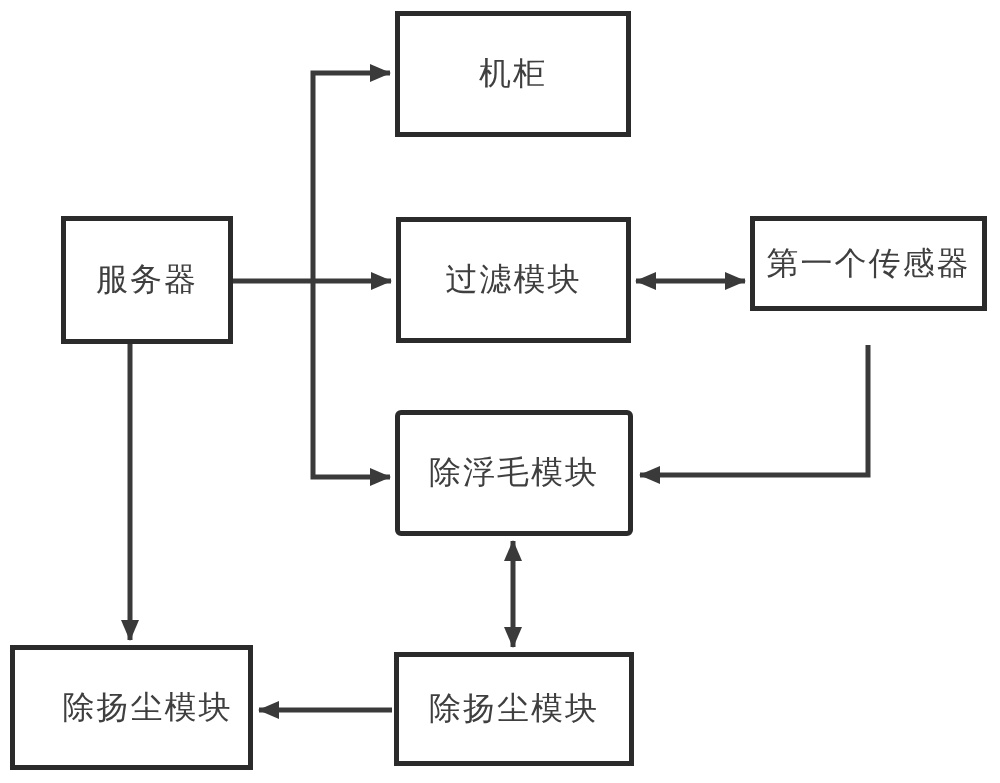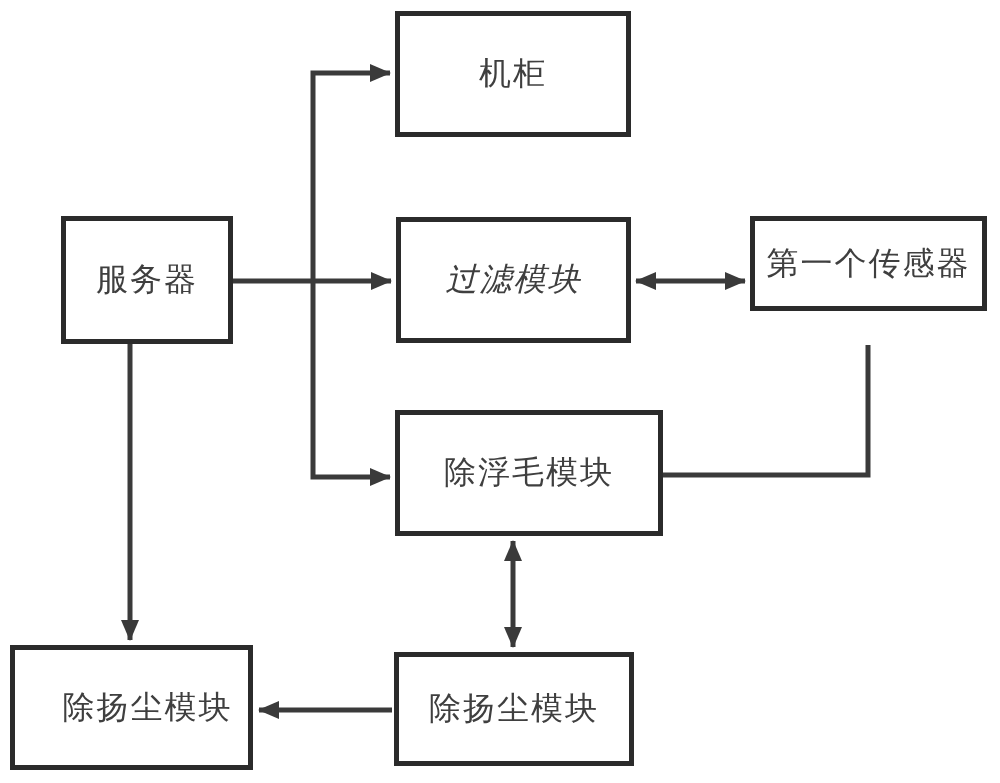--- a/index.html
+++ b/index.html
@@ -70,29 +70,29 @@
   </svg>
 
   <div class="node" style="left:395px; top:11px; width:236px; height:126px;">
     <span class="node-label">机柜</span>
   </div>
 
   <div class="node" style="left:29px; top:216px; width:172px; height:128px;margin-left:32px;">
     <span class="node-label">服务器</span>
   </div>
 
-  <div class="node" style="left:396px; top:217px; width:235px; height:126px;font-style:italic;">
+  <div class="node" style="left:396px; top:217px; width:235px; height:126px;">
     <span class="node-label">过滤模块</span>
   </div>
 
   <div class="node" style="left:750px; top:216px; width:237px; height:95px;">
     <span class="node-label">第一个传感器</span>
   </div>
 
-  <div class="node" style="left:395px; top:410px; width:268px; height:126px;">
+  <div class="node" style="left:395px; top:410px; width:238px; height:126px;border-radius:6px;">
     <span class="node-label">除浮毛模块</span>
   </div>
 
   <div class="node" style="left:394px; top:652px; width:240px; height:114px;">
     <span class="node-label">除扬尘模块</span>
   </div>
 
   <div class="node" style="left:10px; top:645px; width:243px; height:125px;padding-left:32px;">
     <span class="node-label">除扬尘模块</span>
   </div>

